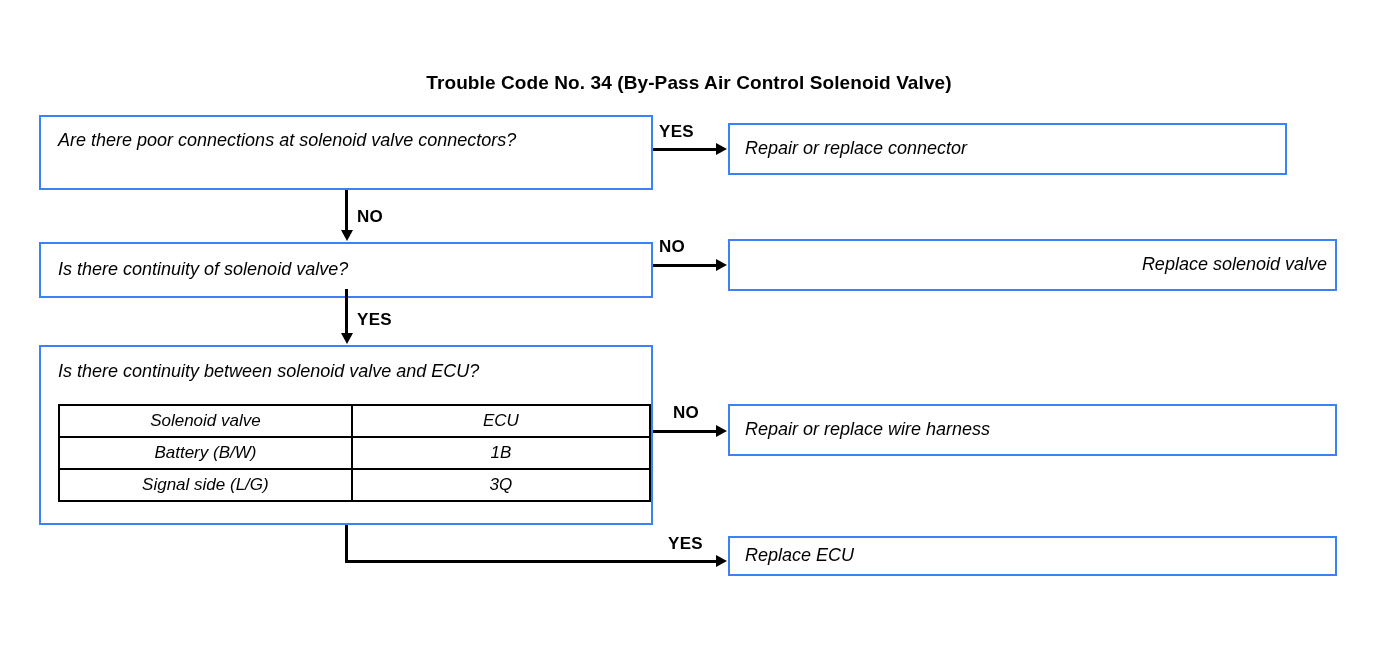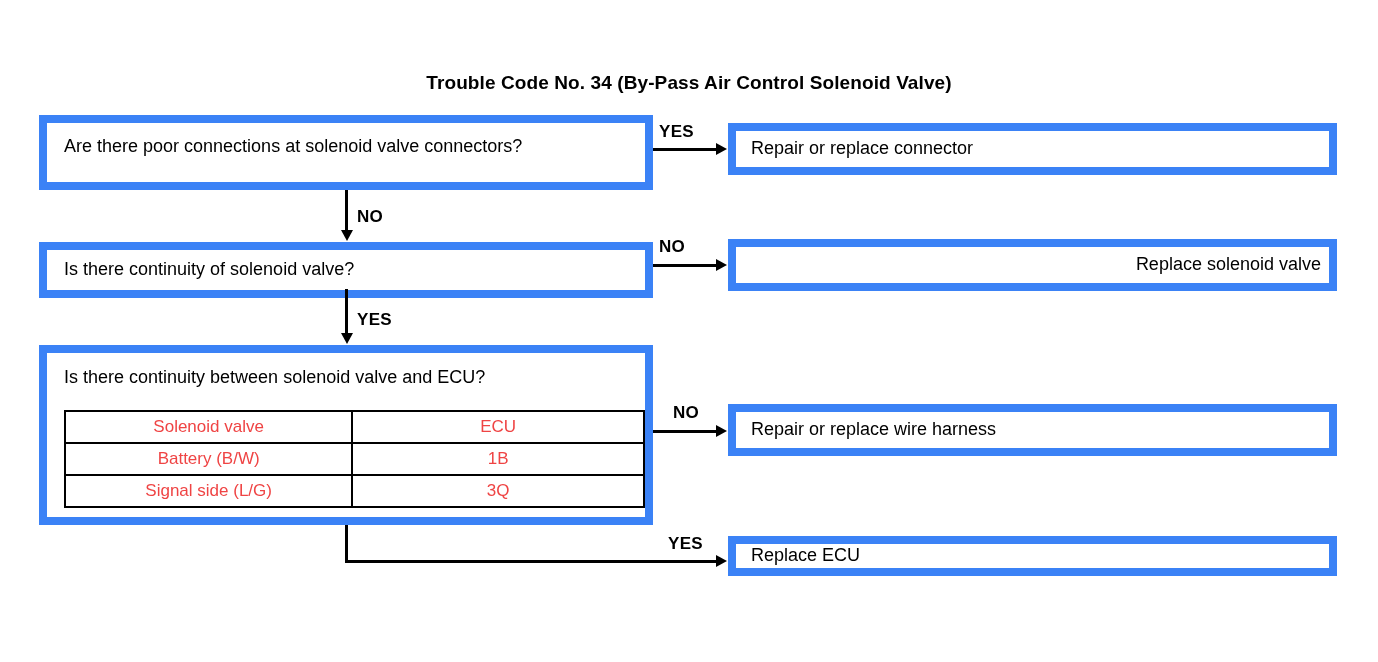--- a/index.html
+++ b/index.html
@@ -27,22 +27,23 @@
     width: 1378px;
     text-align: center;
     font-size: 19px;
     font-weight: bold;
     letter-spacing: 0.1px;
     white-space: nowrap;
   }
   .box {
     position: absolute;
     box-sizing: border-box;
-    border: 8px solid #3b82f6;
+    border: 2px solid #3b82f6;
     background: #ffffff;
+    font-style: italic;
   }
   .box > .box-text {
     position: absolute;
     font-size: 18px;
     line-height: 1.28;
     color: #000000;
   }
   .q-text {
     left: 17px;
     top: 12px;
@@ -65,21 +66,21 @@
     position: absolute;
     border-collapse: collapse;
     background: #ffffff;
   }
   .pin-table td {
     border: 2px solid #000000;
     font-size: 17px;
     text-align: center;
     padding: 2px 4px;
     height: 26px;
-    color: #ef4444;
+    color: #000000;
     font-family: "Liberation Sans", sans-serif;
   }
   .pin-table td.c0 { width: 287px; }
   .pin-table td.c1 { width: 293px; }
 
   
   .hline {
     position: absolute;
     background: #000000;
     height: 3px;
@@ -123,21 +124,21 @@
   <div class="title">Trouble Code No. 34 (By-Pass Air Control Solenoid Valve)</div>
 
   <div class="box" style="left:39px; top:115px; width:614px; height:75px;">
     <div class="box-text q-text">Are there poor connections at solenoid valve connectors?</div>
   </div>
 
   <div class="hline" style="left:653px; top:148px; width:66px;"></div>
   <div class="arrow-right" style="left:716px; top:143px;"></div>
   <div class="edge-label" style="left:659px; top:122px;">YES</div>
 
-  <div class="box" style="left:728px; top:123px; width:609px; height:52px;">
+  <div class="box" style="left:728px; top:123px; width:559px; height:52px;">
     <div class="box-text r-text">Repair or replace connector</div>
   </div>
 
   <div class="vline" style="left:345px; top:190px; height:42px;"></div>
   <div class="arrow-down" style="left:341px; top:230px;"></div>
   <div class="edge-label" style="left:357px; top:207px;">NO</div>
 
   <div class="box" style="left:39px; top:242px; width:614px; height:56px;">
     <div class="box-text q-text-mid">Is there continuity of solenoid valve?</div>
   </div>

